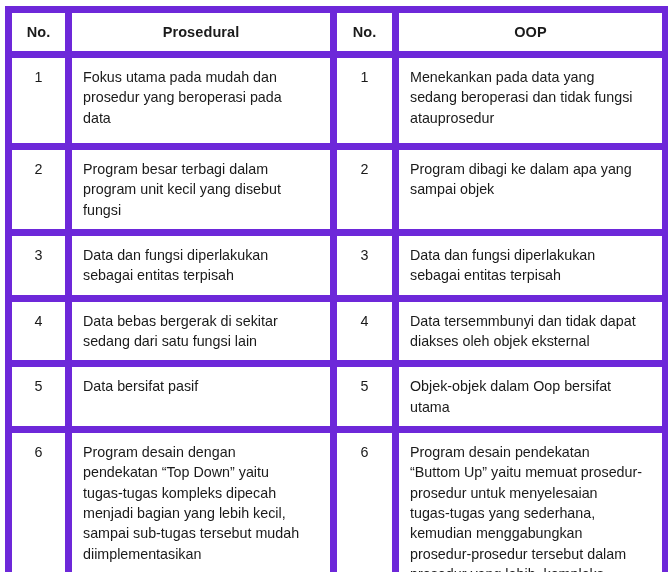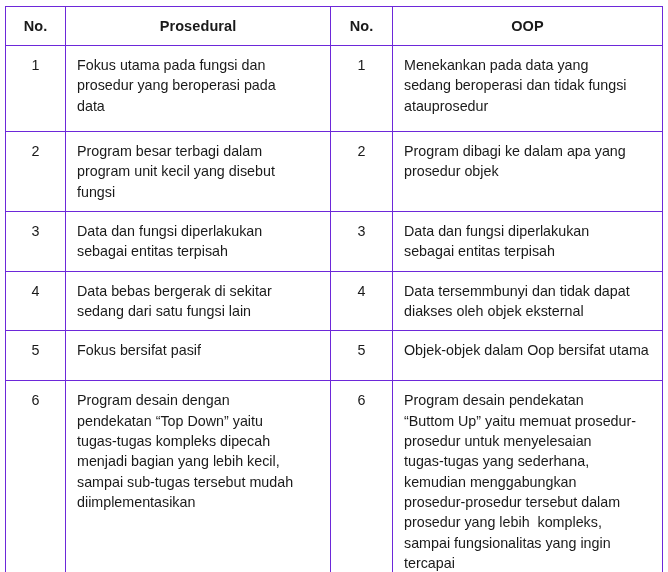--- a/index.html
+++ b/index.html
@@ -28,21 +28,21 @@
     table-layout: fixed;
     background: #ffffff;
   }
   table.comparison-table col.col-no { width: 60px; }
   table.comparison-table col.col-text { width: 265px; }
   table.comparison-table col.col-no2 { width: 62px; }
   table.comparison-table col.col-text2 { width: 270px; }
 
   table.comparison-table th,
   table.comparison-table td {
-    border: 1px solid #6d28d9;
+    border: 7px solid #6d28d9;
     vertical-align: top;
     background: #ffffff;
   }
   table.comparison-table thead th {
     text-align: center;
     vertical-align: middle;
     font-weight: bold;
     font-size: 14.5px;
     height: 32px;
     padding: 3px 4px;
@@ -85,56 +85,56 @@
       <tr>
         <th>No.</th>
         <th>Prosedural</th>
         <th>No.</th>
         <th>OOP</th>
       </tr>
     </thead>
     <tbody>
       <tr data-row="0">
         <td class="cell-no">1</td>
-        <td class="cell-text">Fokus utama pada fungsi dan
+        <td class="cell-text">Fokus utama pada mudah dan
 prosedur yang beroperasi pada
 data</td>
         <td class="cell-no">1</td>
         <td class="cell-text">Menekankan pada data yang
 sedang beroperasi dan tidak fungsi
 atauprosedur</td>
       </tr>
       <tr data-row="1">
         <td class="cell-no">2</td>
         <td class="cell-text">Program besar terbagi dalam
 program unit kecil yang disebut
 fungsi</td>
         <td class="cell-no">2</td>
         <td class="cell-text">Program dibagi ke dalam apa yang
-prosedur objek</td>
+sampai objek</td>
       </tr>
       <tr data-row="2">
         <td class="cell-no">3</td>
         <td class="cell-text">Data dan fungsi diperlakukan
 sebagai entitas terpisah</td>
         <td class="cell-no">3</td>
         <td class="cell-text">Data dan fungsi diperlakukan
 sebagai entitas terpisah</td>
       </tr>
       <tr data-row="3">
         <td class="cell-no">4</td>
         <td class="cell-text">Data bebas bergerak di sekitar
 sedang dari satu fungsi lain</td>
         <td class="cell-no">4</td>
         <td class="cell-text">Data tersemmbunyi dan tidak dapat
 diakses oleh objek eksternal</td>
       </tr>
       <tr data-row="4">
         <td class="cell-no">5</td>
-        <td class="cell-text">Fokus bersifat pasif</td>
+        <td class="cell-text">Data bersifat pasif</td>
         <td class="cell-no">5</td>
         <td class="cell-text">Objek-objek dalam Oop bersifat utama</td>
       </tr>
       <tr data-row="5">
         <td class="cell-no">6</td>
         <td class="cell-text">Program desain dengan
 pendekatan “Top Down” yaitu
 tugas-tugas kompleks dipecah
 menjadi bagian yang lebih kecil,
 sampai sub-tugas tersebut mudah

